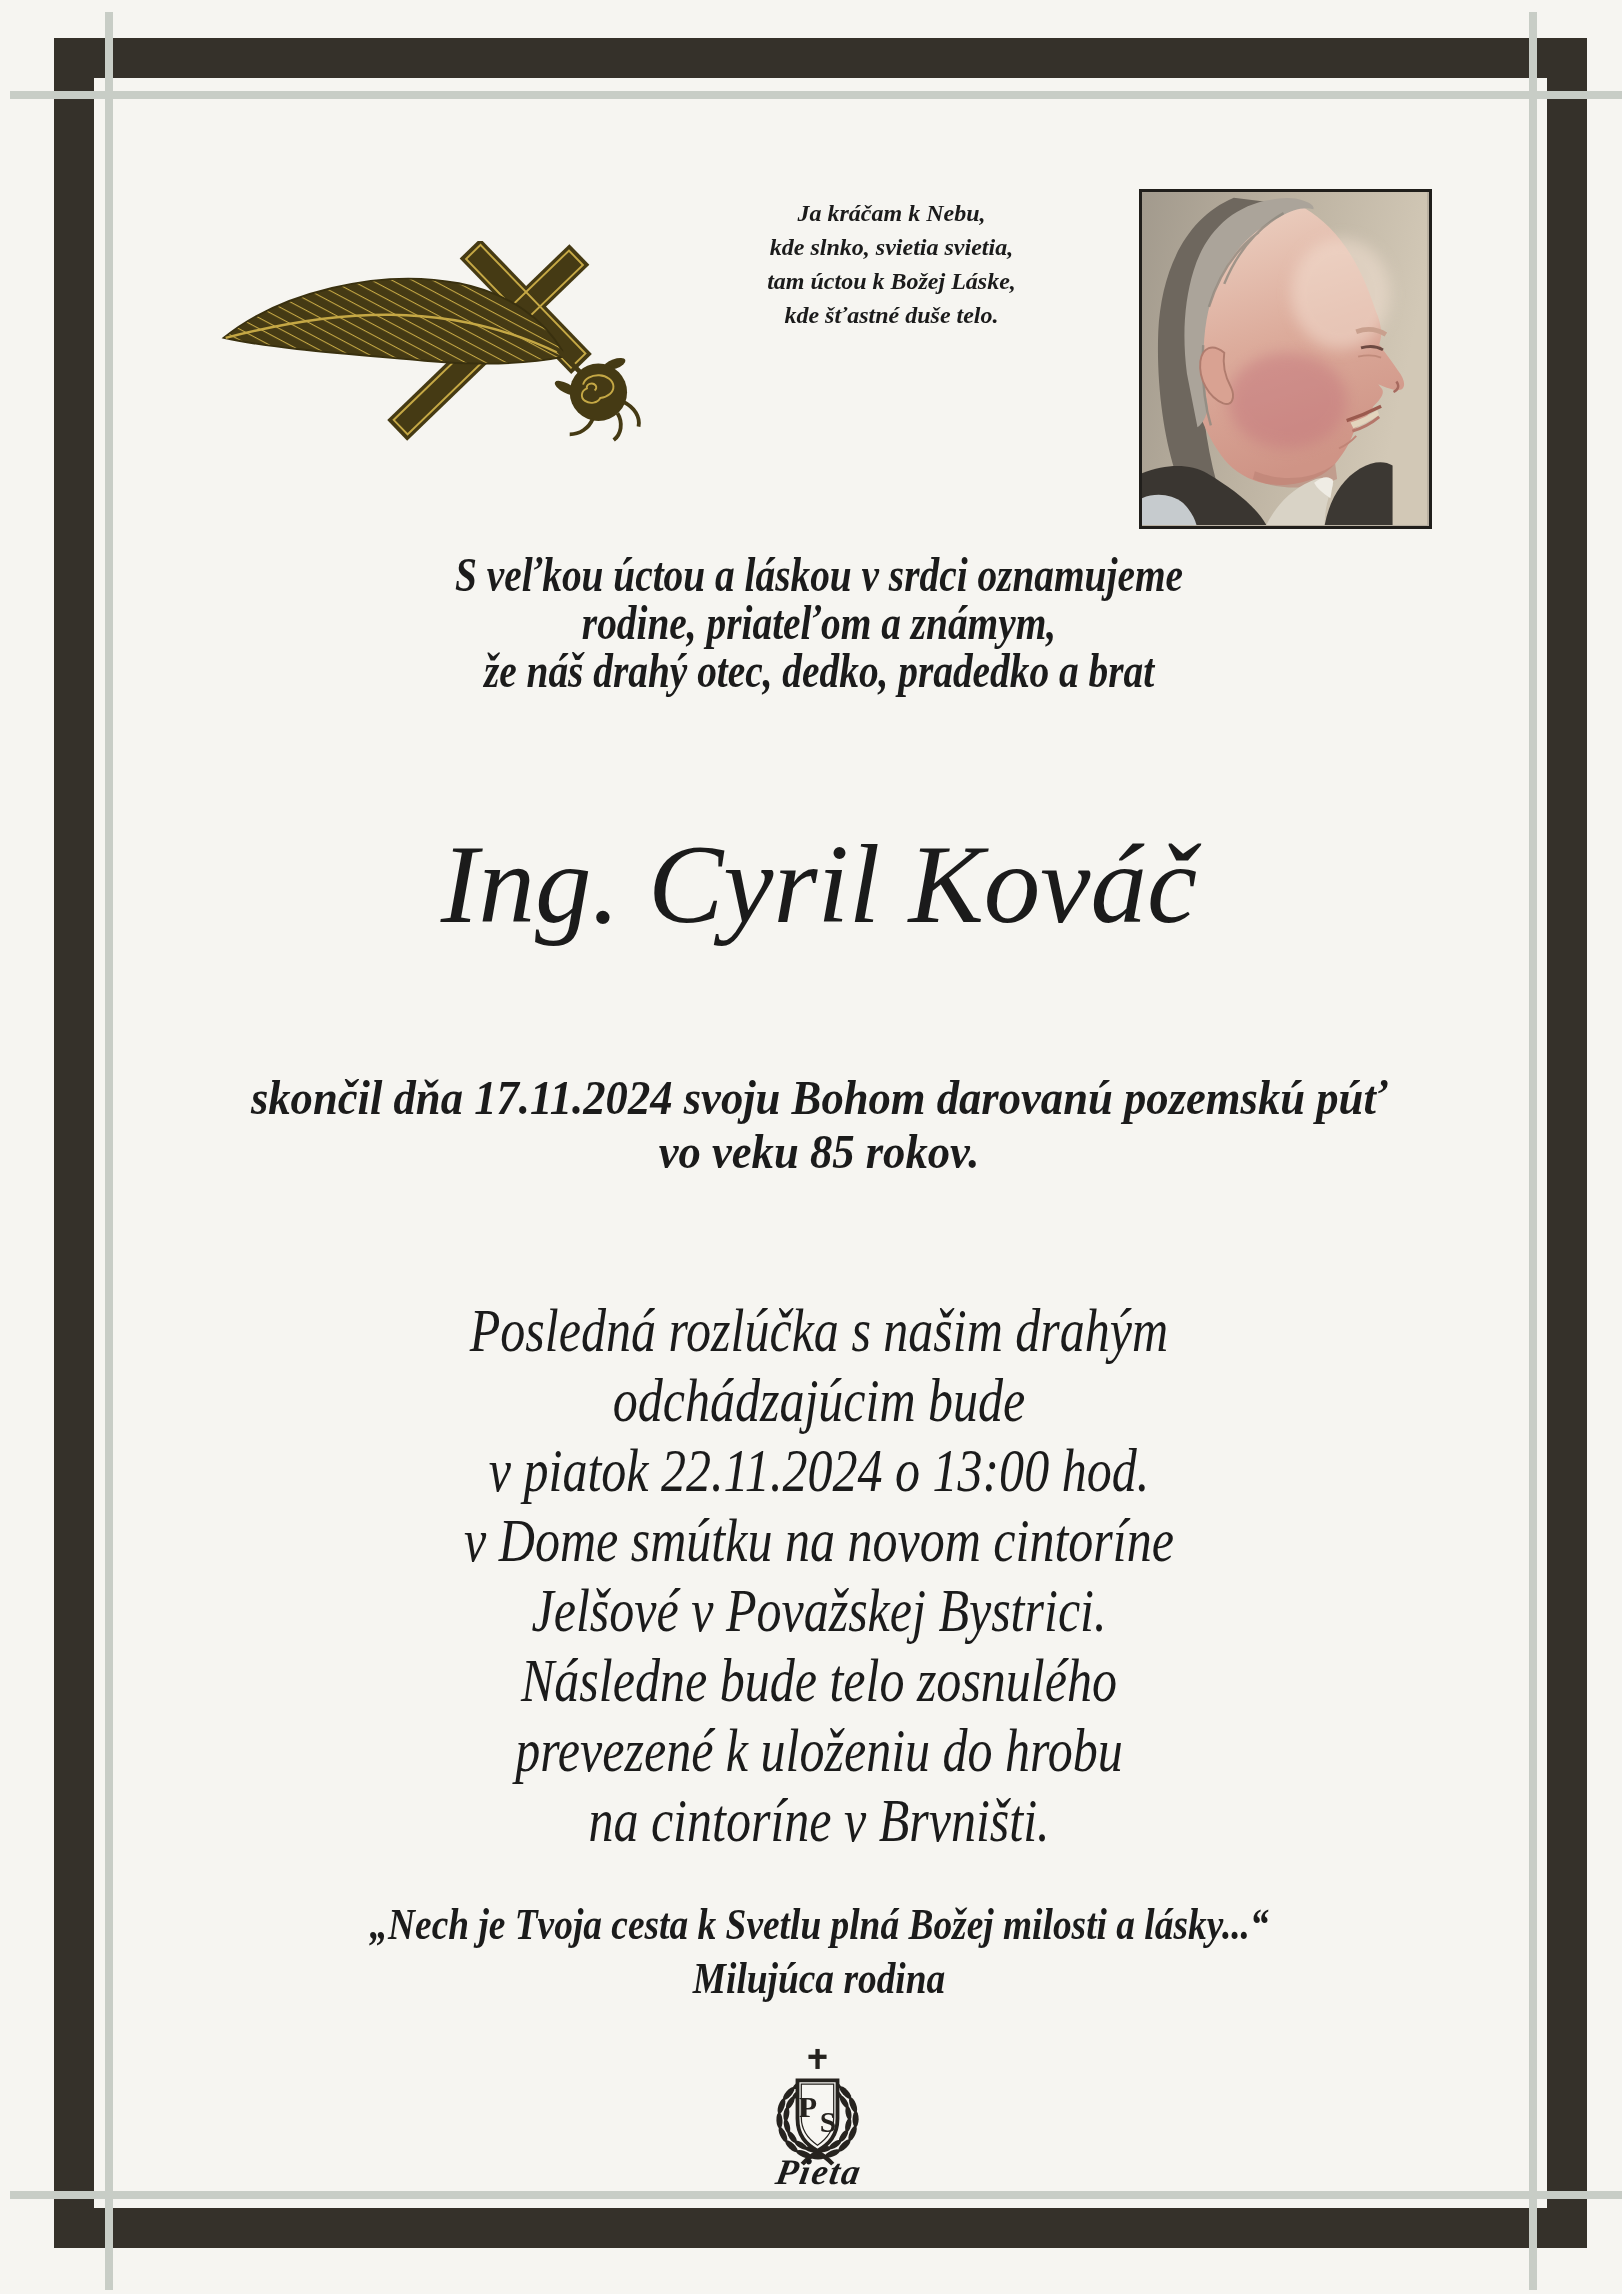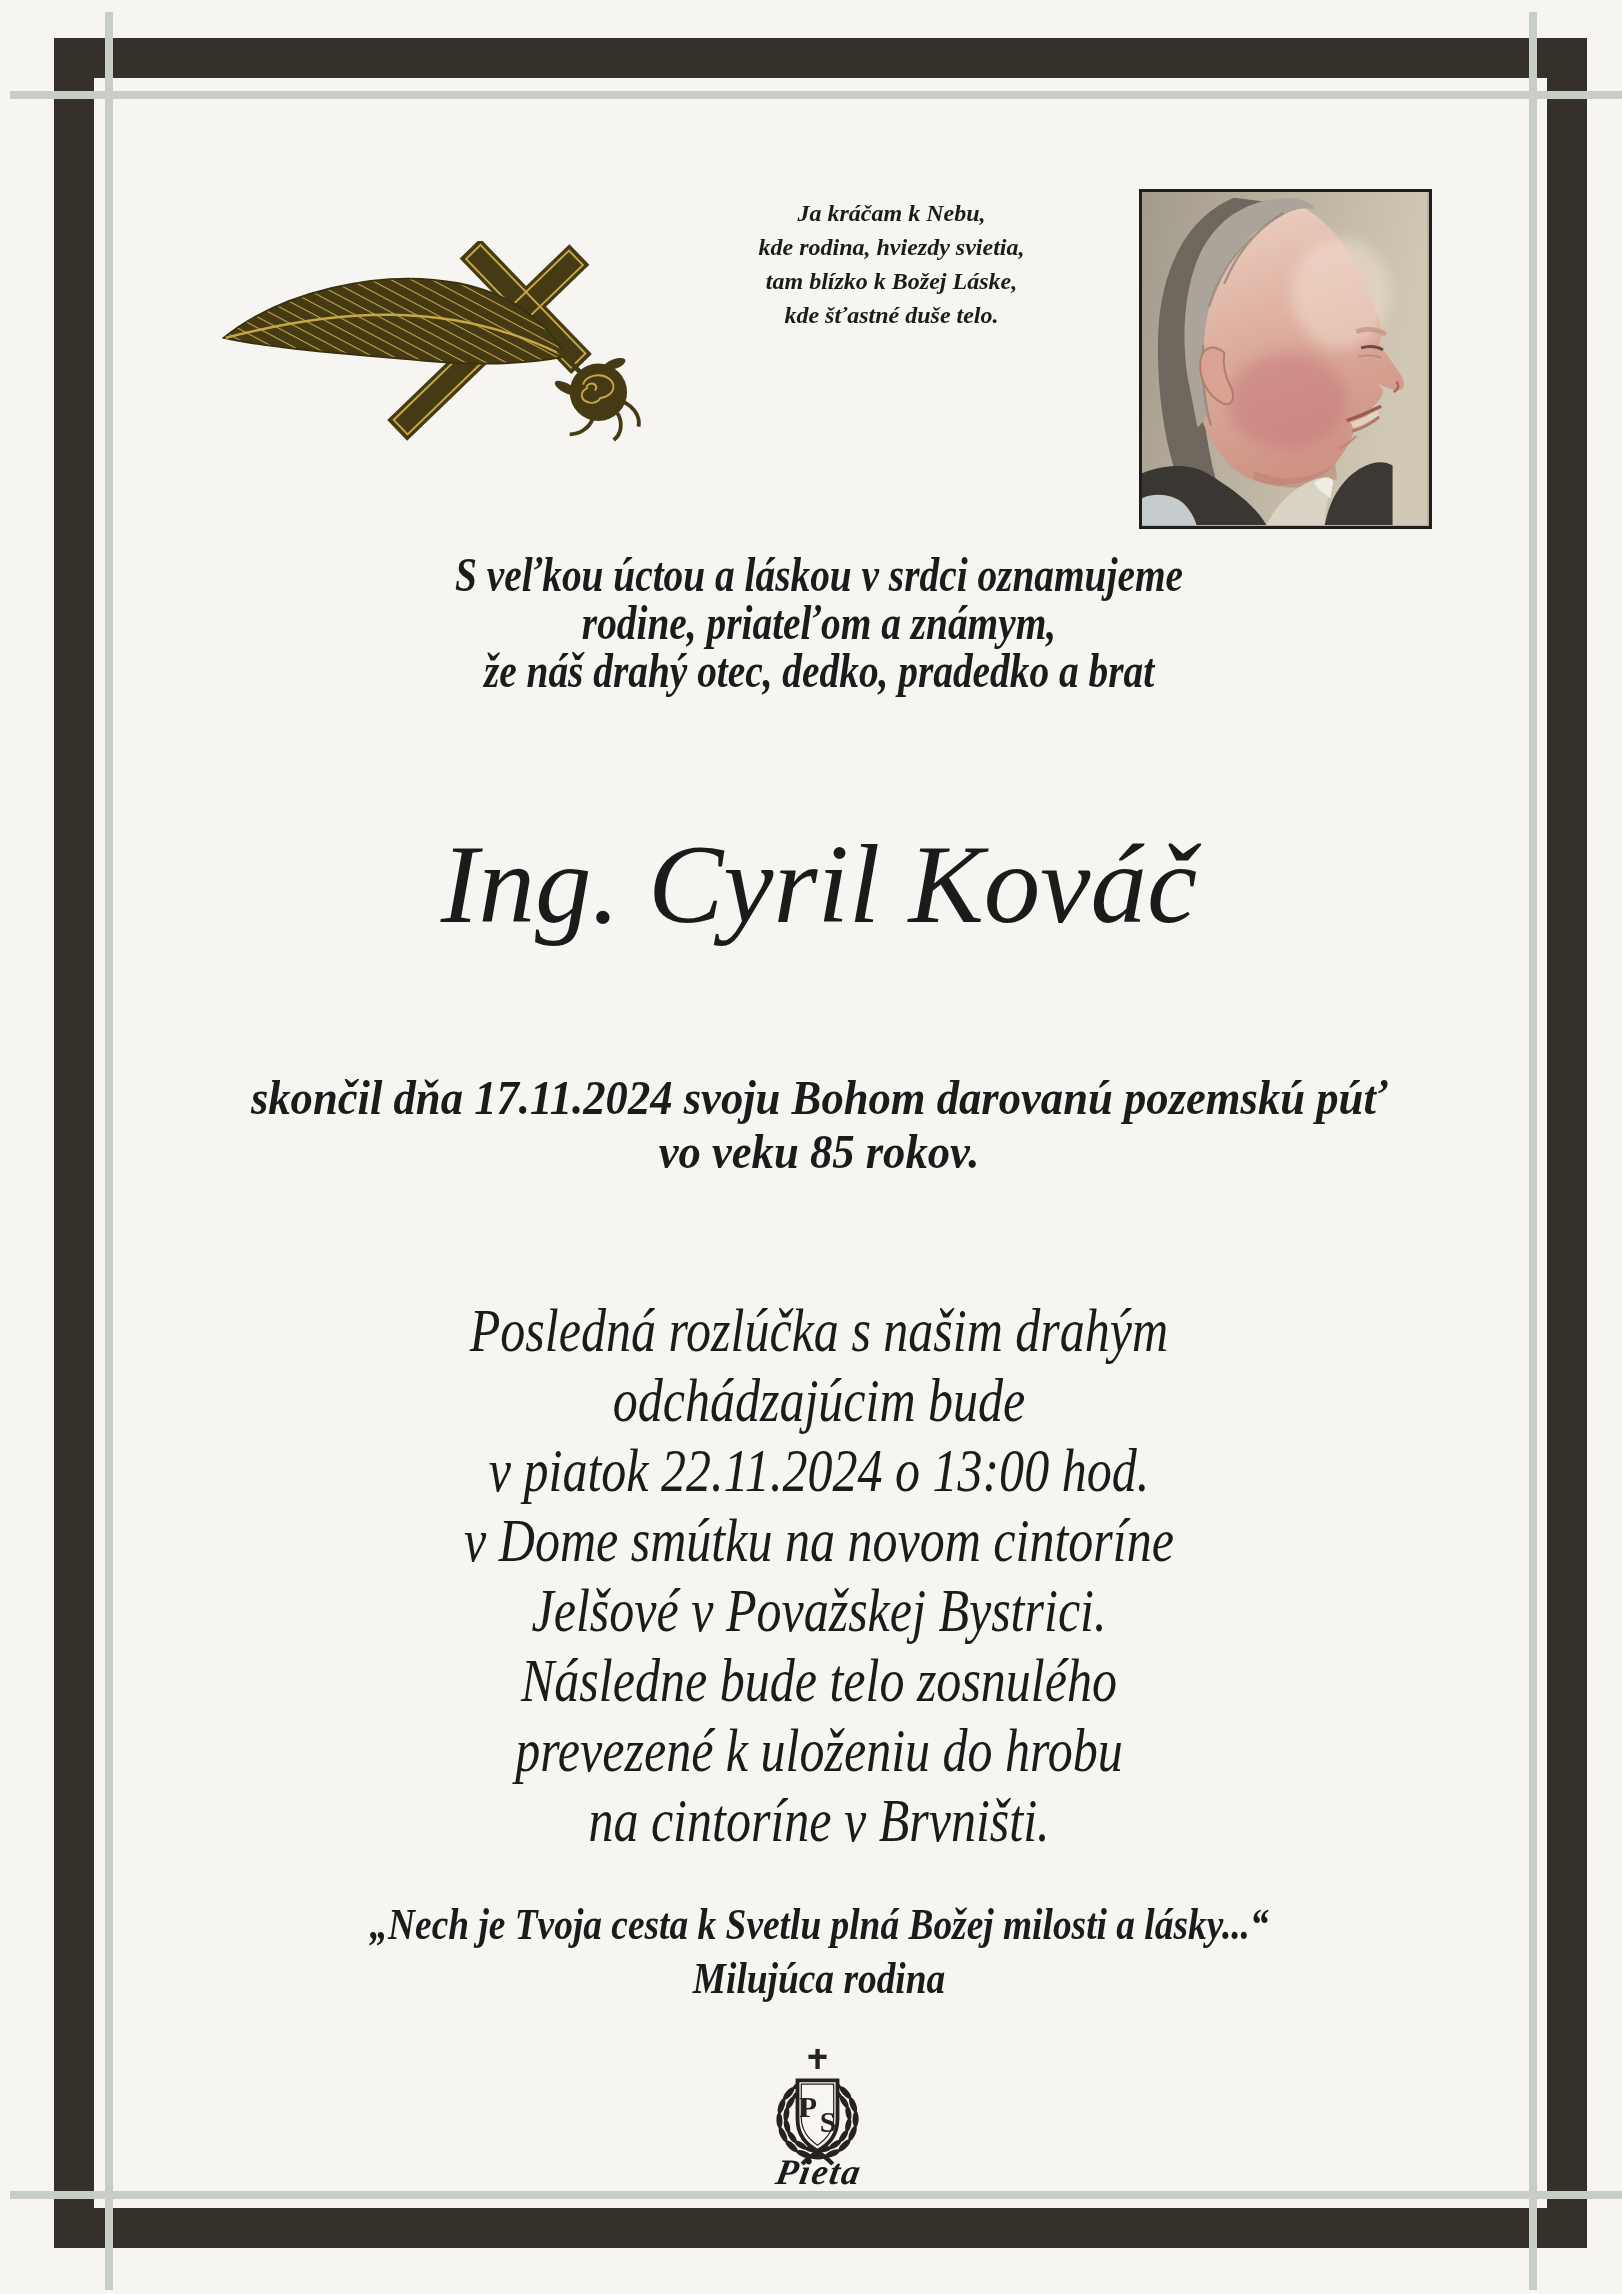--- a/index.html
+++ b/index.html
@@ -79,22 +79,22 @@
       <ellipse cx="-32" cy="12" rx="13" ry="5" transform="rotate(28)" fill="#453a14"></ellipse>
       <ellipse cx="26" cy="-22" rx="12" ry="5" transform="rotate(-20)" fill="#453a14"></ellipse>
       <circle r="30" fill="#453a14"></circle>
       <path d="M-16,-8 a16,12 0 1,1 18,14 a10,8 0 1,1 -14,-10 a5,4 0 1,1 8,2" fill="none" stroke="#c5a845" stroke-width="2"></path>
       <path d="M26,10 C 38,16 44,26 42,36 M20,22 C 26,32 24,44 16,50 M-6,28 C -10,38 -20,44 -30,44" stroke="#453a14" stroke-width="4" fill="none"></path>
     </g>
   </svg>
 
   <div class="poem">
     <div>Ja kráčam k Nebu,</div>
-    <div>kde rodina, hviezdy svietia,</div>
-    <div>tam blízko k Božej Láske,</div>
+    <div>kde slnko, svietia svietia,</div>
+    <div>tam úctou k Božej Láske,</div>
     <div>kde šťastné duše telo.</div>
   </div>
 
   <div class="layer photo">
     <svg viewBox="0 0 298 348">
       <defs>
         <linearGradient id="pbg" x1="0" y1="0" x2="1" y2="0.25">
           <stop offset="0" stop-color="#a29a8d"></stop>
             <stop offset=".5" stop-color="#bcb2a1"></stop>
             <stop offset="1" stop-color="#d2c8b6"></stop>

